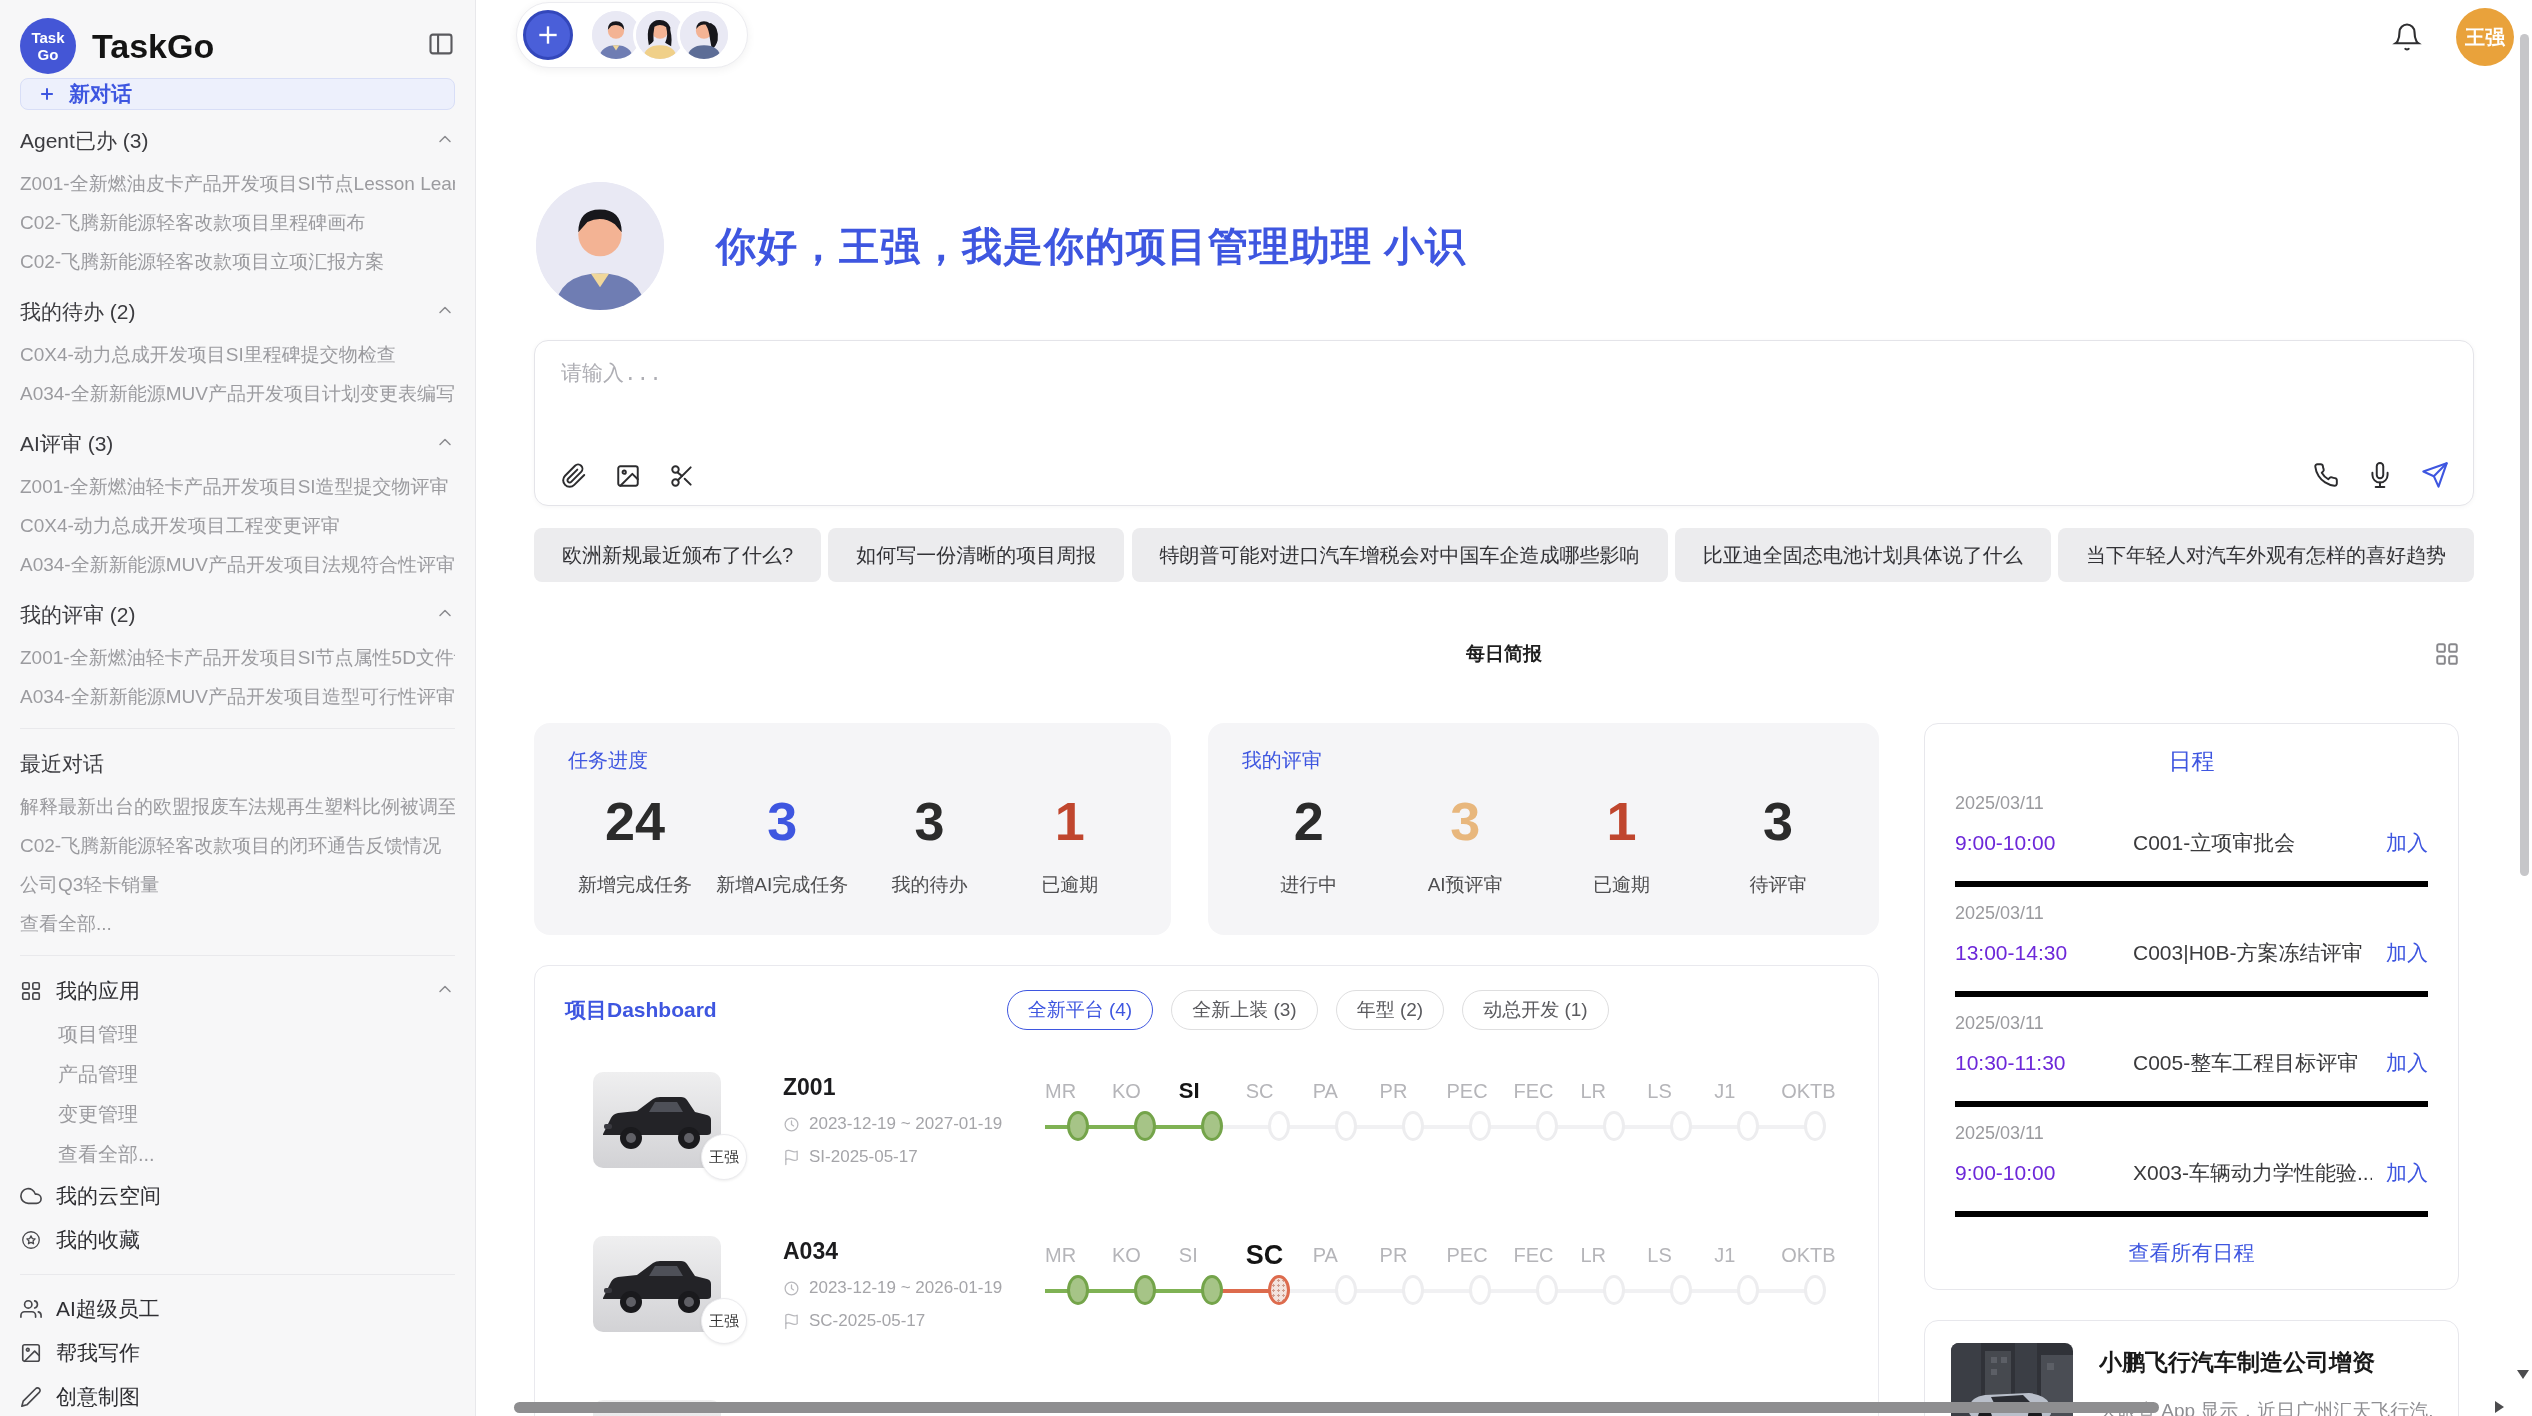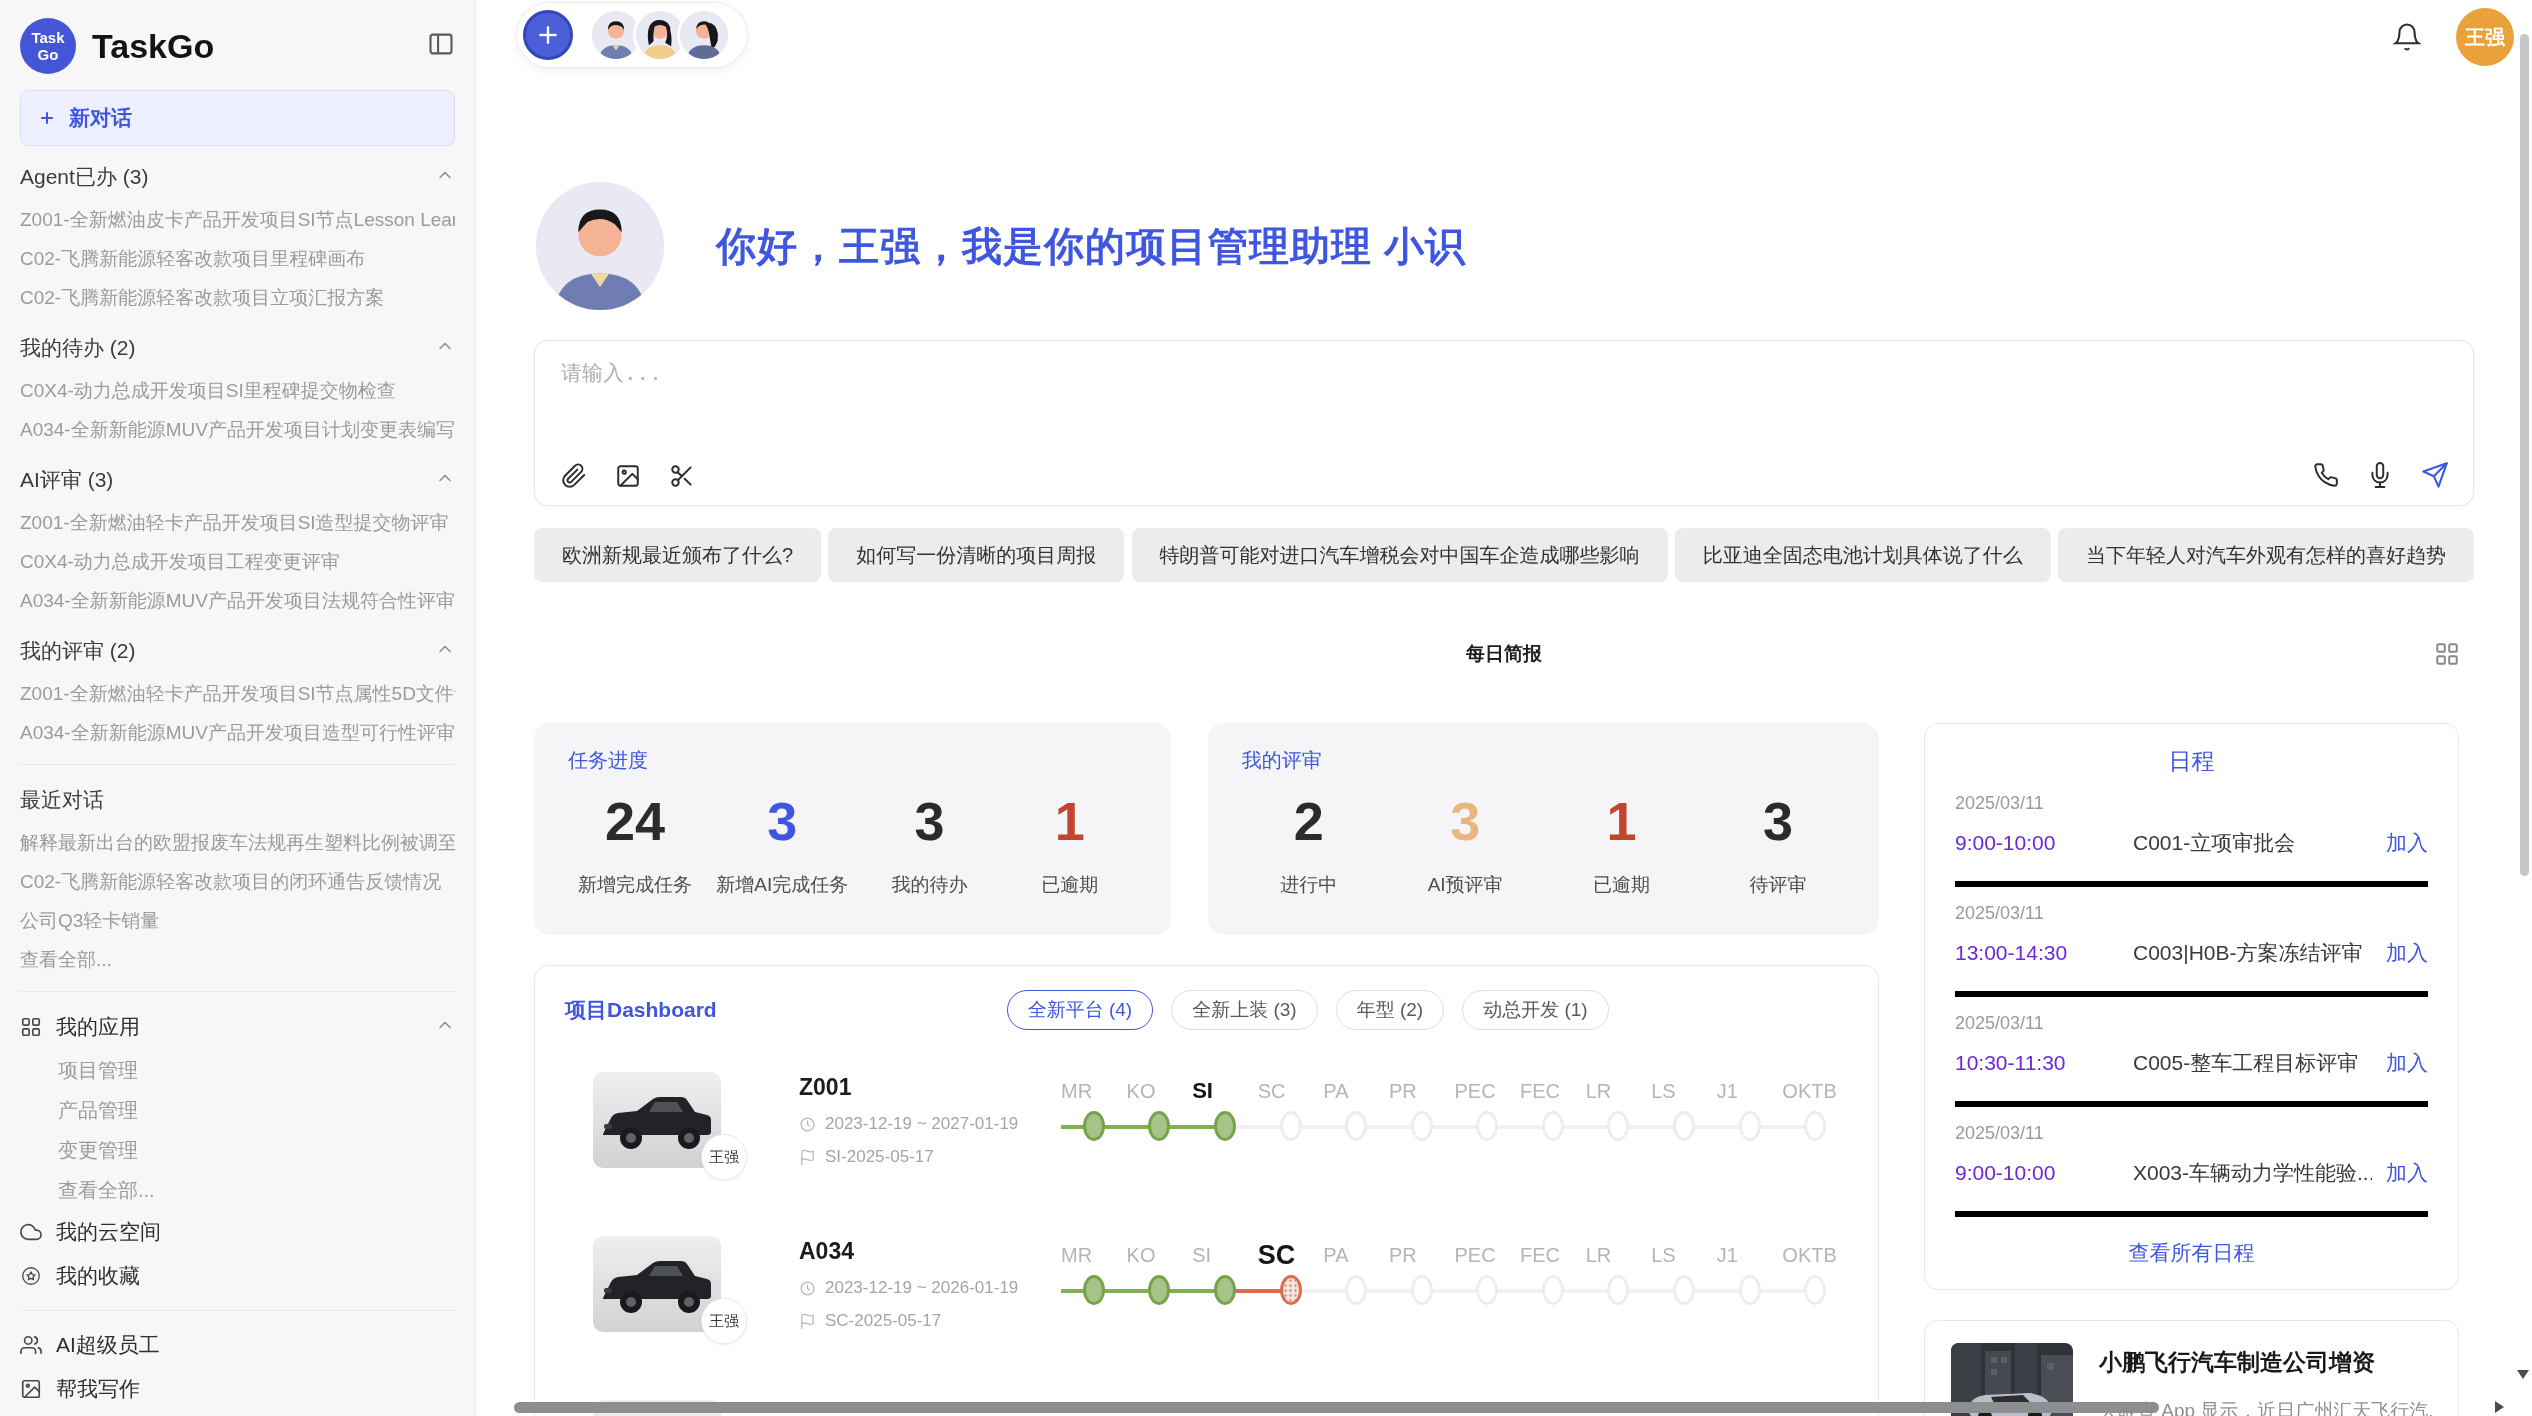--- a/index.html
+++ b/index.html
@@ -8,21 +8,21 @@
 .app{display:flex;width:100%;height:100%}
 
 
 .sidebar{width:476px;height:100%;background:#f7f7f8;border-right:1px solid #e8e8eb;
   padding:14px 20px 0;flex-shrink:0;overflow:hidden;position:relative}
 .sb-header{display:flex;align-items:center;height:64px}
 .logo{width:56px;height:56px;border-radius:50%;background:#4456d6;color:#fff;display:flex;
   flex-direction:column;align-items:center;justify-content:center;font-size:15px;font-weight:700;line-height:17px}
 .app-title{font-size:34px;font-weight:700;color:#141414;margin-left:16px;flex:1}
 .panel-icon{color:#5a5a5e;cursor:pointer}
-.new-chat{margin-top:12px;width:100%;height:56px;background:#edf0fc;border:1px solid #d8def7;border-radius:8px;
+.new-chat{width:100%;height:32px;background:#edf0fc;border:1px solid #d8def7;border-radius:8px;
   display:flex;align-items:center;padding:0 16px;color:#3E56E0;font-size:21px;cursor:pointer;gap:12px;font-weight:600}
 .sb-scroll{margin-top:6px}
 .sb-sec-head{display:flex;align-items:center;height:46px;font-size:21px;color:#3c3c40;cursor:pointer;margin-top:8px}
 .sb-sec-head .t{flex:1}
 .sb-sec-head .chev{color:#8b8b8f}
 .sb-item{height:39px;line-height:39px;font-size:19px;color:#9b9b9f;white-space:nowrap;overflow:hidden;cursor:pointer}
 .sb-divider{border:none;border-top:1px solid #e9e9ec;margin:12px 0}
 .sb-app-head{display:flex;align-items:center;height:46px;gap:14px;font-size:21px;color:#2f2f33;cursor:pointer;margin-top:4px}
 .sb-app-head .t{flex:1}
 .sb-app-head .chev{color:#8b8b8f}
@@ -84,21 +84,21 @@
 .tabs{display:flex;gap:18px}
 .tab{height:40px;border:1px solid #dededf;border-radius:20px;padding:0 20px;display:flex;align-items:center;
   font-size:19px;color:#5a5a5e;background:#fff;cursor:pointer;white-space:nowrap}
 .tab.active{border-color:#3E56E0;color:#3E56E0}
 .proj{display:flex;margin-top:42px;height:122px}
 .proj-media{position:relative;width:128px;height:96px;margin-left:28px;flex-shrink:0}
 .proj-media svg{border-radius:10px;display:block}
 .owner{position:absolute;right:-26px;bottom:-12px;width:46px;height:46px;border-radius:50%;background:#fff;
   border:1px solid #ebebee;box-shadow:0 1px 3px rgba(0,0,0,.08);display:flex;align-items:center;justify-content:center;
   font-size:15px;color:#333;z-index:2}
-.proj-info{margin-left:78px;width:238px;padding-top:2px}
+.proj-info{margin-left:62px;width:238px;padding-top:2px}
 .proj-code{font-size:23px;font-weight:700;color:#1c1c1e}
 .proj-meta{display:flex;align-items:center;gap:9px;margin-top:13px;color:#a5a5a9;font-size:17px;white-space:nowrap}
 .proj-meta .ic{display:flex;color:#b8b8bc}
 .proj-miles{flex:1;margin-left:24px}
 .miles{display:flex}
 .ms-cell{flex:1;position:relative;}
 .ms-label{font-size:20px;color:#b5b5b9;height:38px;line-height:38px;white-space:nowrap}
 .ms-label.current{color:#141414;font-weight:700;font-size:22px}
 .ms-label.current.big{font-size:27px}
 .ms-dotrow{position:relative;height:34px}

